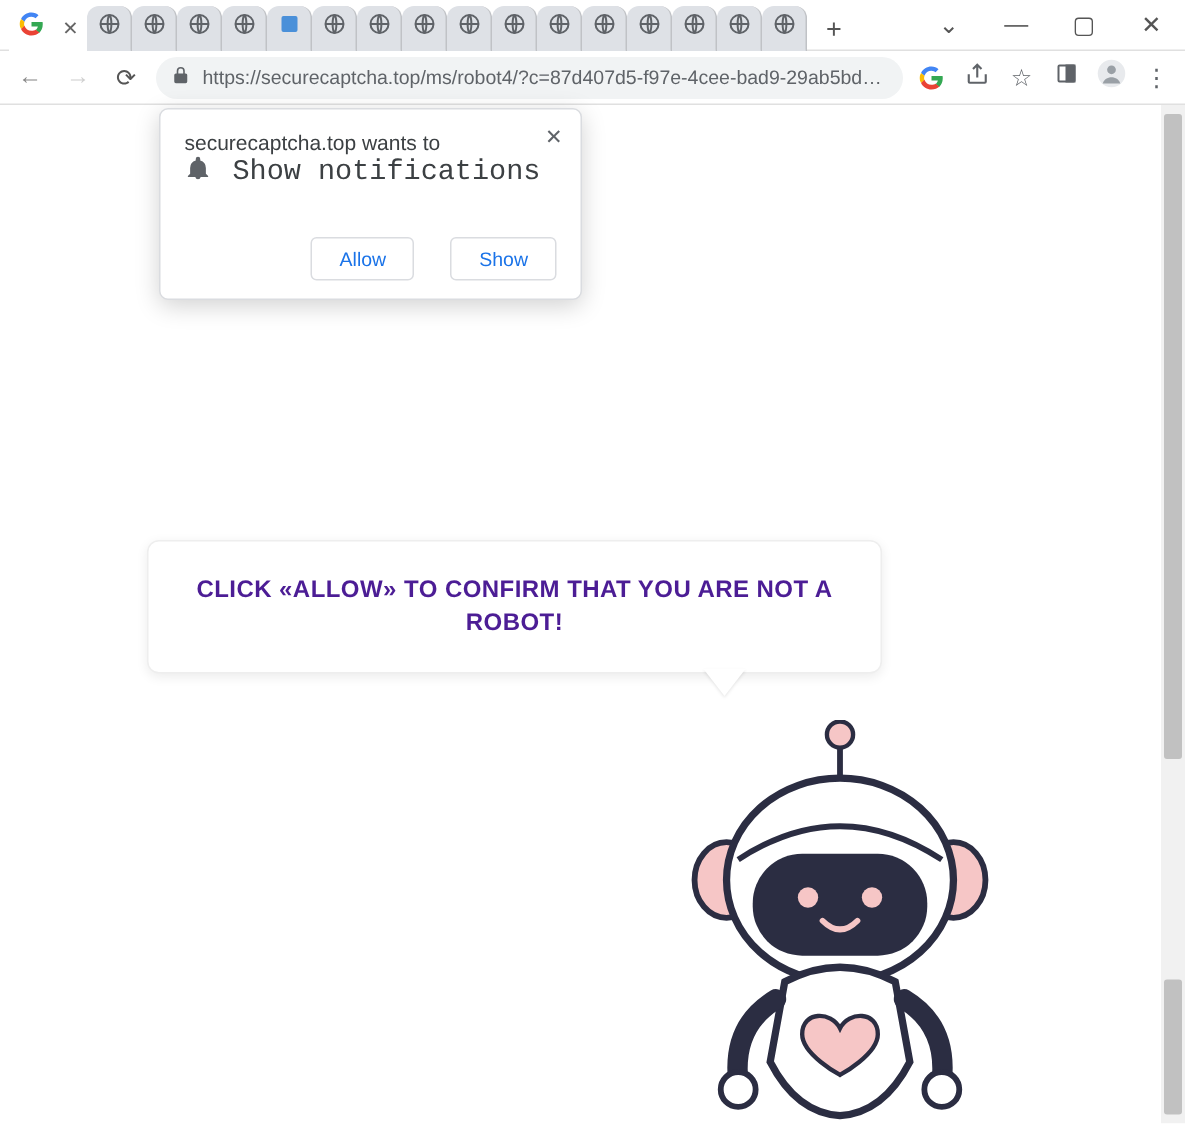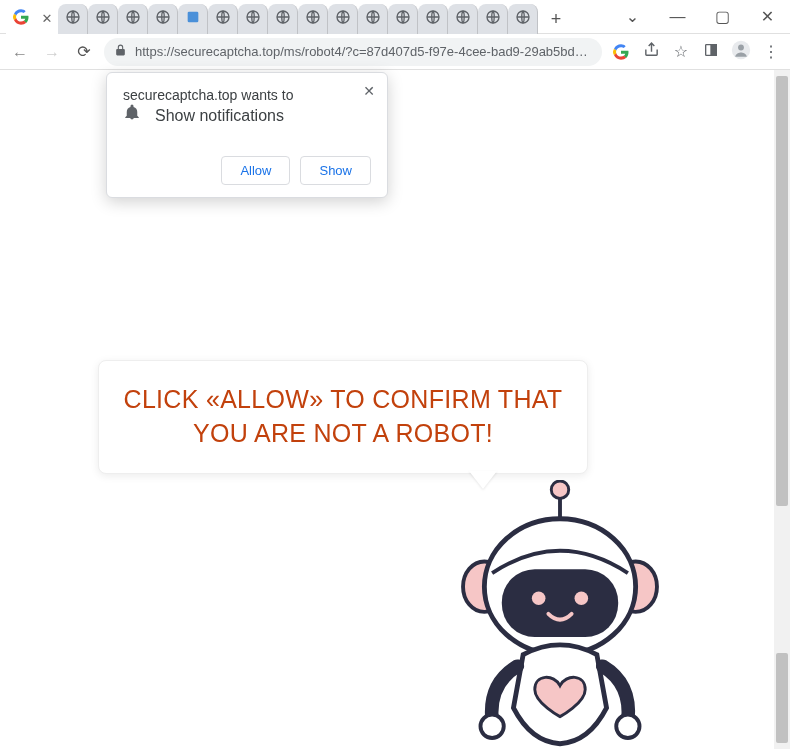--- a/index.html
+++ b/index.html
@@ -22,33 +22,33 @@
     .nav-arrow { width: 24px; height: 24px; display: flex; align-items: center; justify-content: center; color: #888; }
     .reload { color: #555; }
     .addr-bar { flex: 1; height: 28px; background: #f1f3f4; border-radius: 14px; display: flex; align-items: center; padding: 0 10px; gap: 8px; font-size: 13px; color: #5f6368; overflow: hidden; }
     .addr-text { white-space: nowrap; overflow: hidden; text-overflow: ellipsis; flex: 1; }
     .tb-icon { width: 22px; height: 22px; display: flex; align-items: center; justify-content: center; color: #5f6368; }
 
     
     .perm-popup { position: absolute; top: 72px; left: 106px; width: 282px; background: #fff; border: 1px solid #dadce0; border-radius: 6px; box-shadow: 0 4px 16px rgba(0,0,0,0.18); padding: 14px 16px 12px; z-index: 50; }
     .perm-title { font-size: 14px; color: #3c4043; }
     .perm-close { position: absolute; top: 10px; right: 12px; font-size: 14px; color: #5f6368; cursor: pointer; }
-    .perm-row { display: flex; align-items: flex-end; gap: 14px; font-size: 16px; color: #3c4043; margin-bottom: 18px; }
+    .perm-row { display: flex; align-items: flex-start; gap: 14px; font-size: 19px; color: #3c4043; margin-bottom: 18px; font-family: Liberation Mono, monospace; }
     .bell-icon { width: 18px; height: 18px; color: #5f6368; }
-    .perm-btns { display: flex; justify-content: flex-end; gap: 10px; margin-top: 31px; }
+    .perm-btns { display: flex; justify-content: flex-end; gap: 24px; margin-top: 31px; }
     .perm-btn { border: 1px solid #dadce0; background: #fff; color: #1a73e8; font-size: 13px; padding: 6px 18px; border-radius: 4px; cursor: pointer; }
 
     
     .page { position: absolute; top: 70px; left: 0; right: 16px; bottom: 0; background: #fff; overflow: hidden; }
     .scrollbar-v { position: absolute; top: 70px; right: 0; width: 16px; bottom: 0; background: #f1f1f1; }
     .scroll-thumb { position: absolute; right: 2px; width: 12px; top: 6px; height: 430px; background: #c1c1c1; border-radius: 2px; }
     .scroll-thumb2 { position: absolute; right: 2px; width: 12px; bottom: 6px; height: 90px; background: #c1c1c1; border-radius: 2px; }
 
     .speech { position: absolute; top: 290px; left: 98px; width: 490px; background: #fff; border: 1px solid #eee; border-radius: 8px; padding: 22px 24px; text-align: center; box-shadow: 0 2px 8px rgba(0,0,0,0.08); }
-    .speech-text { font-size: 25px; font-weight: 400; color: #c2410c; line-height: 1.35; letter-spacing: 0.3px; }
+    .speech-text { font-size: 16px; font-weight: 700; color: #4c1d95; line-height: 1.35; letter-spacing: 0.3px; }
     .speech-tail { position: absolute; bottom: -16px; right: 90px; width: 0; height: 0; border-left: 14px solid transparent; border-right: 14px solid transparent; border-top: 18px solid #fff; filter: drop-shadow(0 1px 1px rgba(0,0,0,0.1)); }
 
     .robot { position: absolute; top: 410px; left: 430px; width: 260px; height: 320px; }
     .robot svg { width: 100%; height: 100%; }
 
     
     .watermark { position: absolute; top: 170px; left: 30px; right: 30px; bottom: 30px; opacity: 0.08; pointer-events: none; display: flex; align-items: center; justify-content: center; }
     .watermark svg { width: 640px; }
   </style>
 </head>

